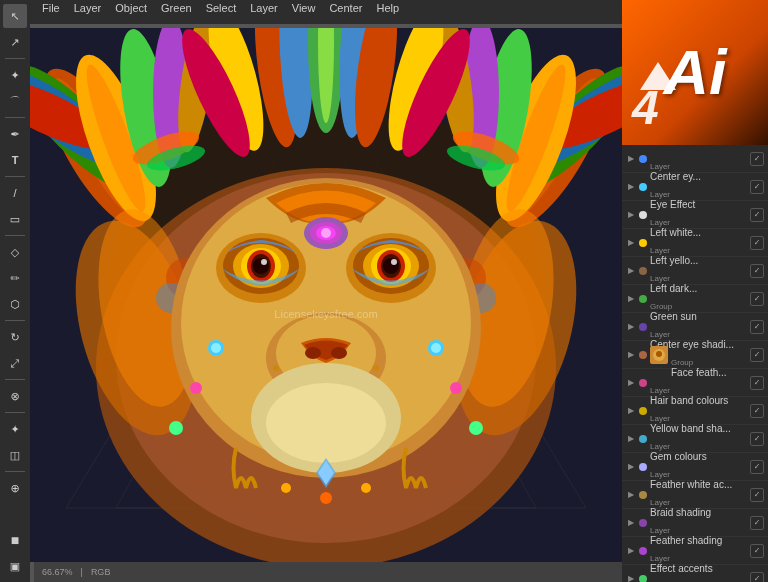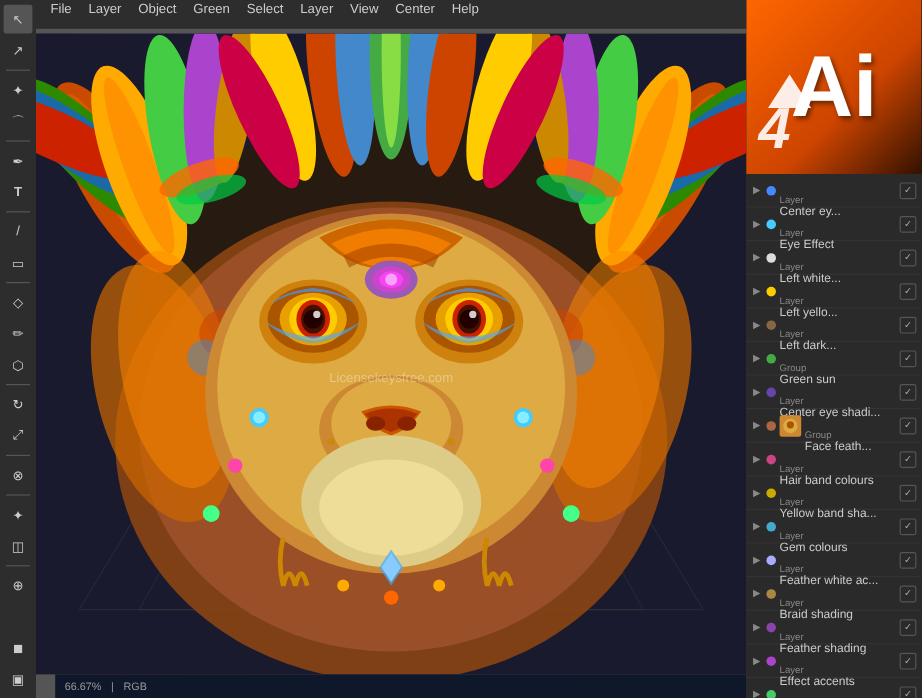--- a/index.html
+++ b/index.html
@@ -88,22 +88,23 @@
       height: 145px;
       background: linear-gradient(135deg, #ff6600 0%, #cc4400 60%, #331100 100%);
       display: flex;
       align-items: center;
       justify-content: center;
       flex-shrink: 0;
       position: relative;
     }
     #ai-logo-text {
       color: white;
-      font-size: 72px;
+      font-size: 63px;
       font-weight: 900;
+      font-style: italic;
       line-height: 1;
       text-shadow: 2px 2px 4px rgba(0,0,0,0.5);
     }
 
     
     #layers-panel {
       flex: 1;
       overflow-y: auto;
       background: #2a2a2a;
     }
@@ -190,24 +191,24 @@
       top: 0;
       left: 0;
       width: 100%;
       height: 100%;
     }
 
     
     #bottom-bar {
       position: absolute;
       bottom: 0;
-      left: 16px;
+      left: 4px;
       right: 0;
       height: 20px;
-      background: #0f172a;
+      background: #404040;
       display: flex;
       align-items: center;
       padding: 0 8px;
       gap: 8px;
       z-index: 10;
       text-align: right;
     }
     .status-text {
       color: #999;
       font-size: 9px;

